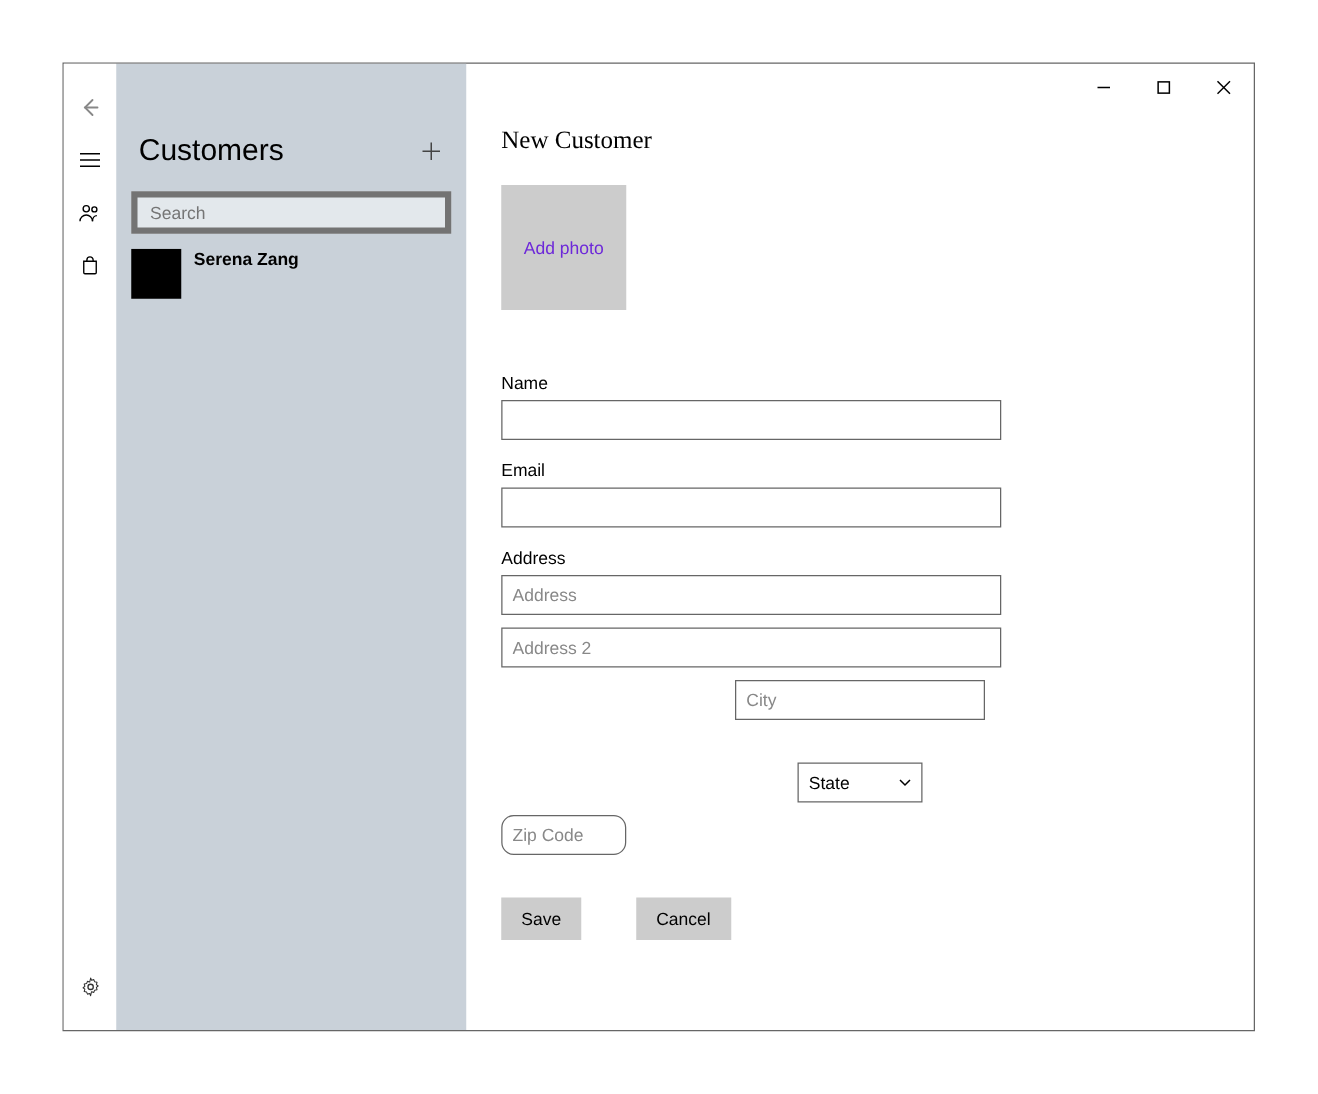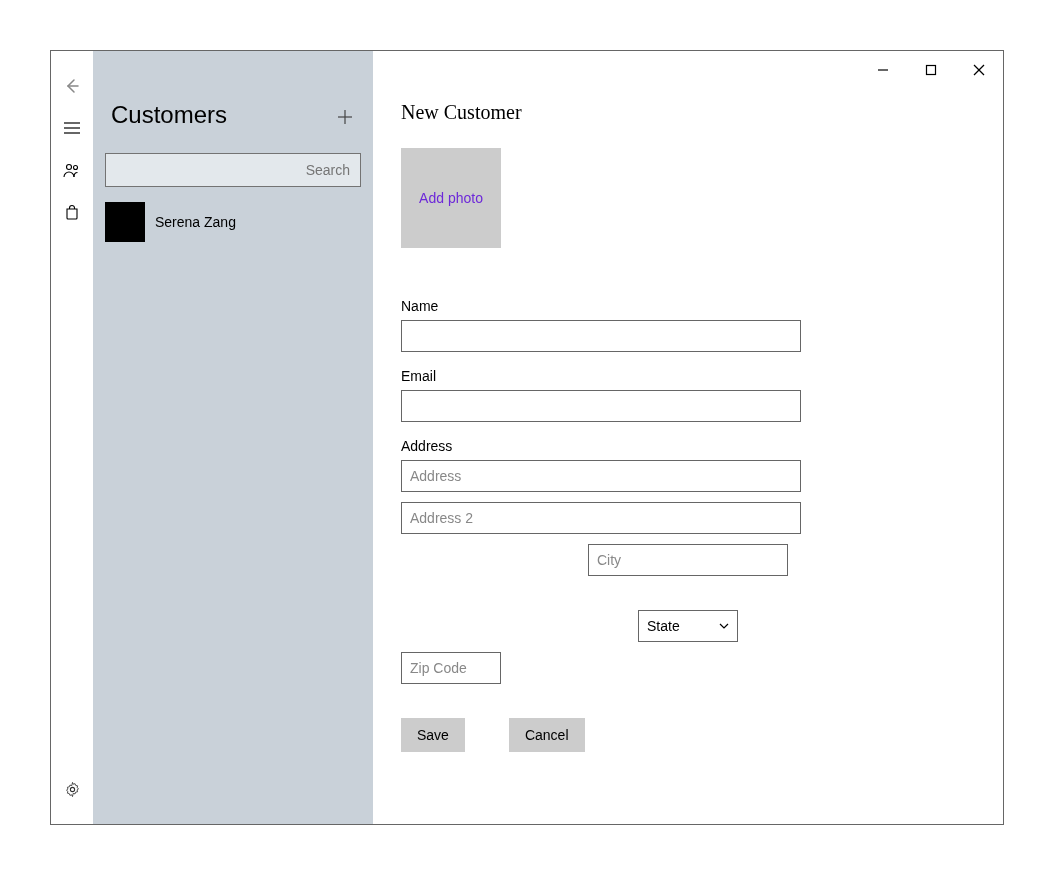--- a/index.html
+++ b/index.html
@@ -46,20 +46,21 @@
     
     .sidebar {
       width: 280px;
       background: #c9d1d9;
       display: flex;
       flex-direction: column;
       padding-top: 50px;
     }
     .sidebar-header {
       display: flex;
+      align-items: center;
       padding: 0 12px;
       height: 40px;
     }
     .sidebar-title {
       font-size: 24px;
       font-weight: 400;
       flex: 1;
       padding-left: 6px;
     }
     .add-customer-btn {
@@ -70,39 +71,38 @@
       justify-content: center;
       cursor: pointer;
     }
 
     .search-wrap {
       padding: 12px;
     }
     .search-input {
       width: 100%;
       height: 34px;
-      border: 1px solid #737373;
+      border: 5px solid #737373;
       background: #e3e8ec;
       padding: 0 10px;
       font-size: 14px;
       font-family: inherit;
       outline: none;
-      text-align: right;
     }
 
     .customer-list {
       flex: 1;
       overflow: auto;
     }
     .customer-item {
       display: flex;
-      align-items: center;
       height: 46px;
       padding: 0 12px;
       cursor: pointer;
+      font-weight: bold;
     }
     .customer-thumb {
       width: 40px;
       height: 40px;
       background: #000;
       margin-right: 10px;
       flex-shrink: 0;
     }
     .customer-name {
       font-size: 14px;
@@ -176,21 +176,21 @@
     .addr-group .txt { margin-bottom: 10px; }
 
     .row2 {
       display: flex;
       gap: 24px;
       align-items: center;
       margin-bottom: 10px;
       flex-direction: column;
     }
     .city { width: 200px; }
-    .zip  { width: 100px; }
+    .zip  { width: 100px; border-radius: 10px; }
 
     .state-select {
       width: 100px;
       height: 32px;
       border: 1px solid #666;
       display: flex;
       align-items: center;
       justify-content: space-between;
       padding: 12px 8px;
       font-size: 14px;

